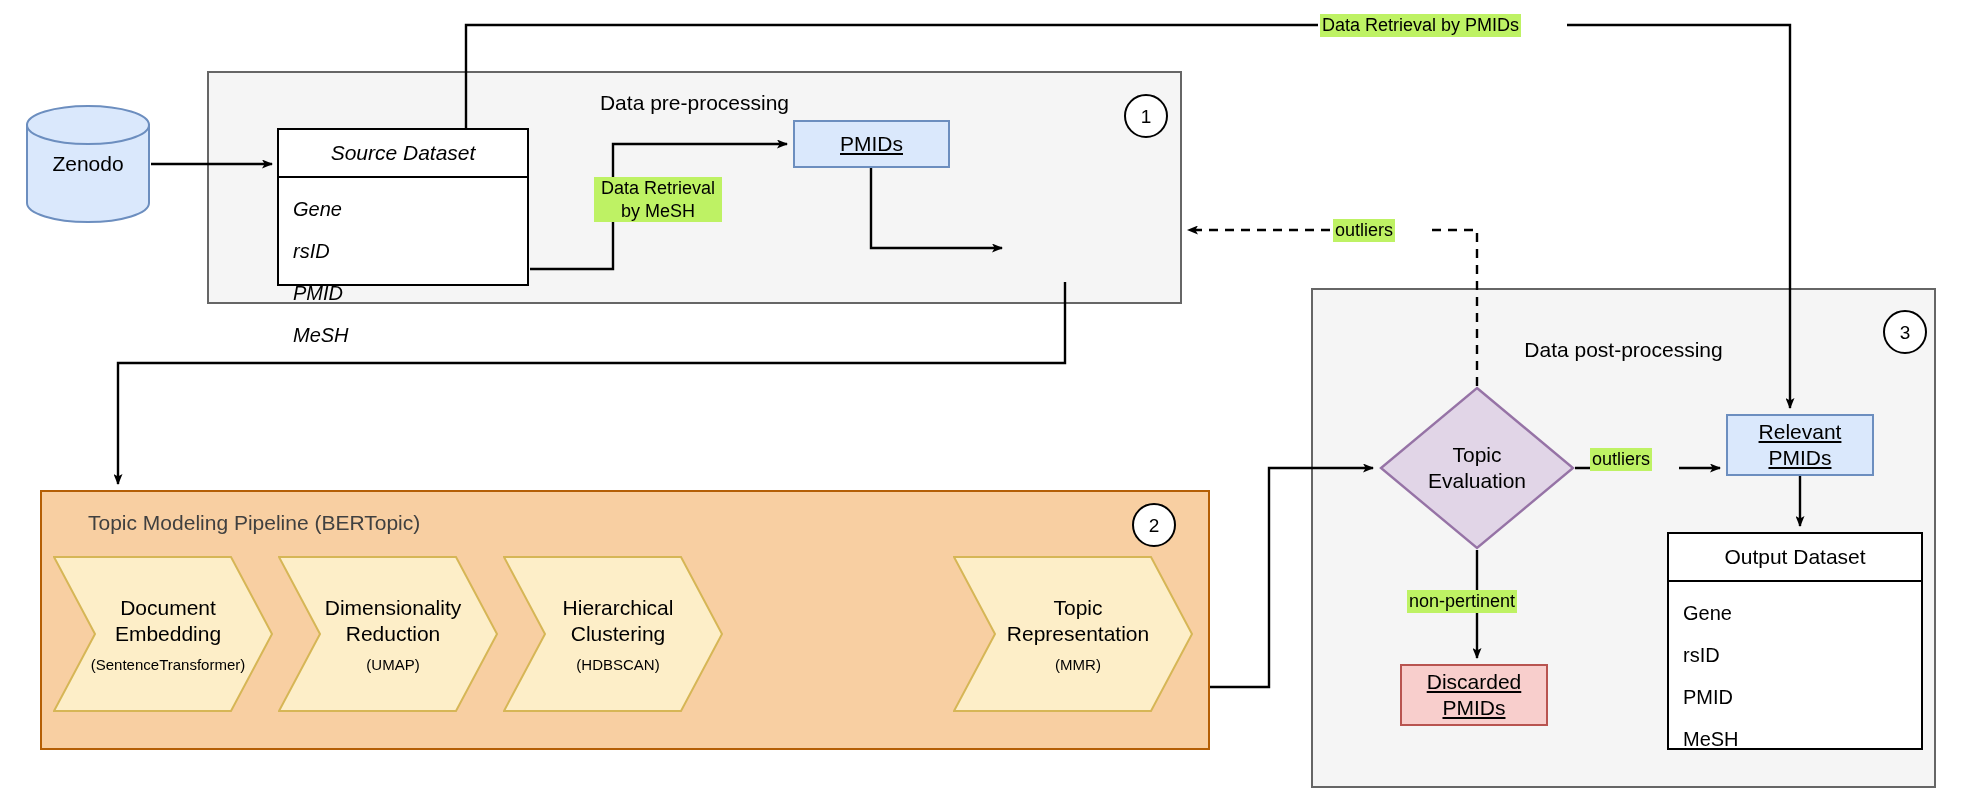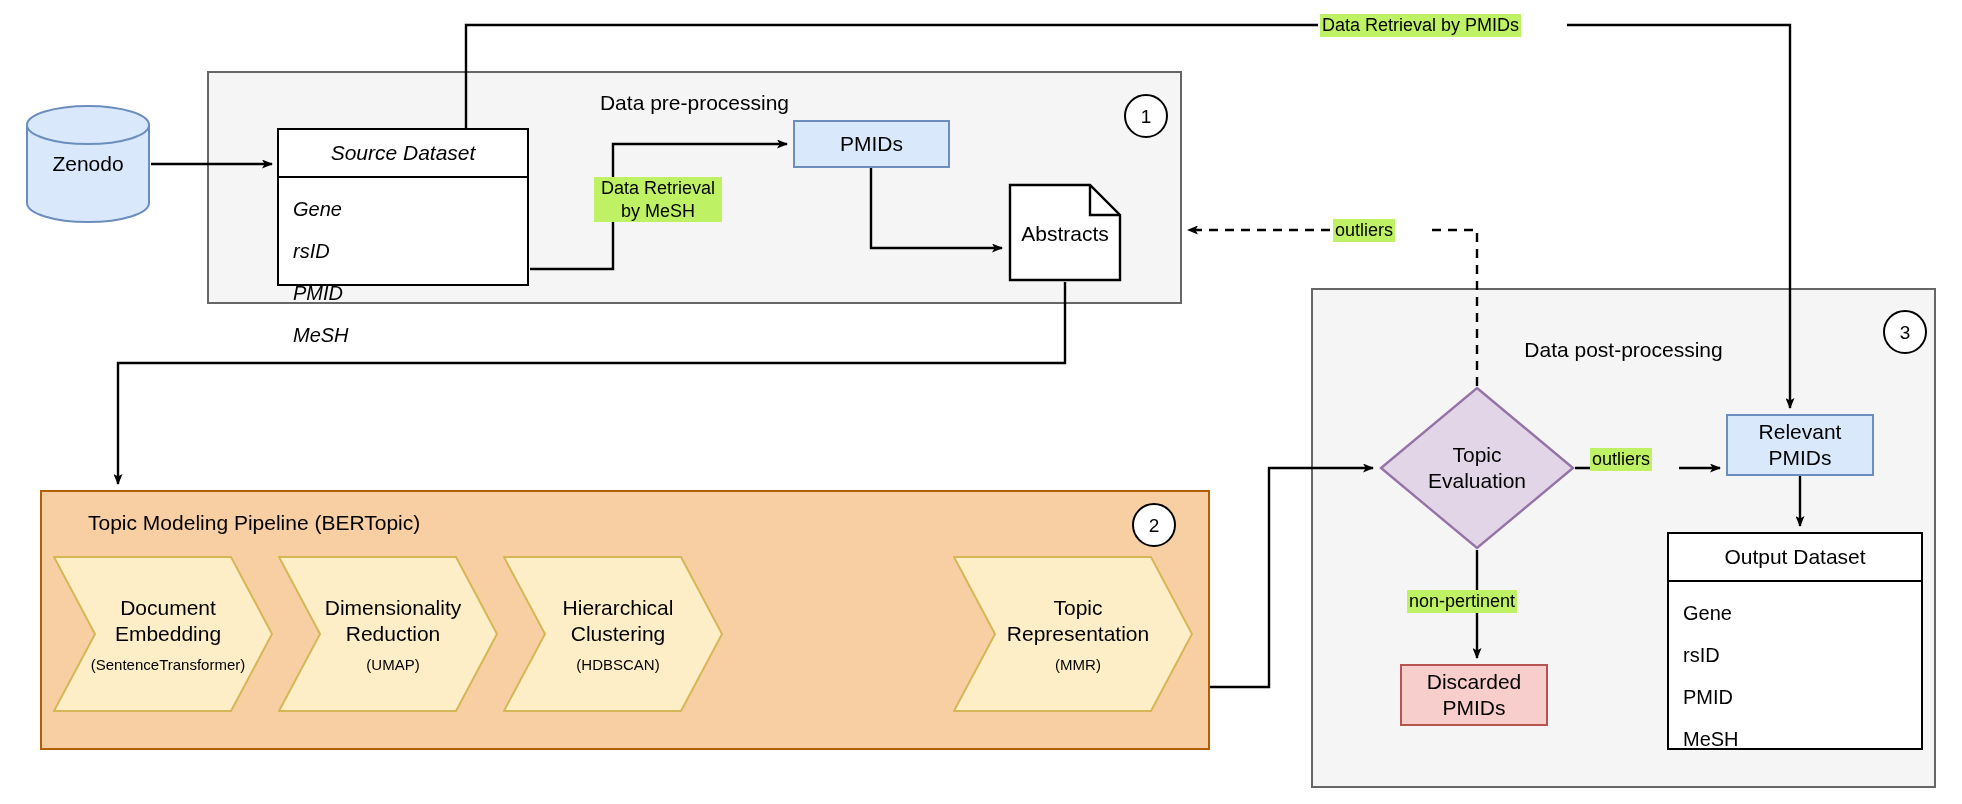--- a/index.html
+++ b/index.html
@@ -34,21 +34,21 @@
     white-space: nowrap;
   }
   .pipeline-group {
     background: #f8cfa2;
     border: 2px solid #b45f06;
   }
   .pipeline-title {
     position: absolute;
     left: 46px;
     font-size: 21px;
-    color: #000000;
+    color: #404040;
     white-space: nowrap;
   }
 
   
   .badge {
     position: absolute;
     width: 40px; height: 40px;
     border-radius: 50%;
     border: 2px solid #000;
     background: #ffffff;
@@ -64,20 +64,21 @@
     background: #f8cecc;
     border: 2px solid #b85450;
   }
   .box-label {
     width: 100%; height: 100%;
     display: flex; align-items: center; justify-content: center;
     text-align: center;
     font-size: 21px;
     line-height: 1.25;
     white-space: pre-line;
+    text-decoration: underline;
   }
 
   
   .dataset {
     background: #ffffff;
     border: 2px solid #000000;
     display: flex;
     flex-direction: column;
   }
   .dataset-head {
@@ -221,27 +222,20 @@
       <div class="dataset-row">rsID</div>
       <div class="dataset-row">PMID</div>
       <div class="dataset-row">MeSH</div>
     </div>
   </div>
 
   <div class="node box-blue" style="left:793px; top:120px; width:157px; height:48px;">
     <div class="box-label">PMIDs</div>
   </div>
 
-  <div class="docshape" style="left:1008px; top:183px; width:114px; height:99px;">
-    <svg width="114" height="99" viewBox="0 0 114 99">
-      <path d="M2,2 L82,2 L112,32 L112,97 L2,97 Z" fill="#ffffff" stroke="#000000" stroke-width="2.4"></path>
-      <path d="M82,2 L82,32 L112,32" fill="none" stroke="#000000" stroke-width="2.4"></path>
-    </svg>
-    <div class="doc-label">Abstracts</div>
-  </div>
 
   <div class="chevron" style="left:53px; top:556px; width:220px; height:156px;">
     <svg width="220" height="156" viewBox="0 0 220 156">
       <path d="M1,1 L178,1 L219,78 L178,155 L1,155 L42,78 Z" fill="#fdeec8" stroke="#d6b656" stroke-width="2"></path>
     </svg>
     <div class="chev-text">
       <div class="chev-title">Document
 Embedding</div>
       <div class="chev-sub">(SentenceTransformer)</div>
     </div>

